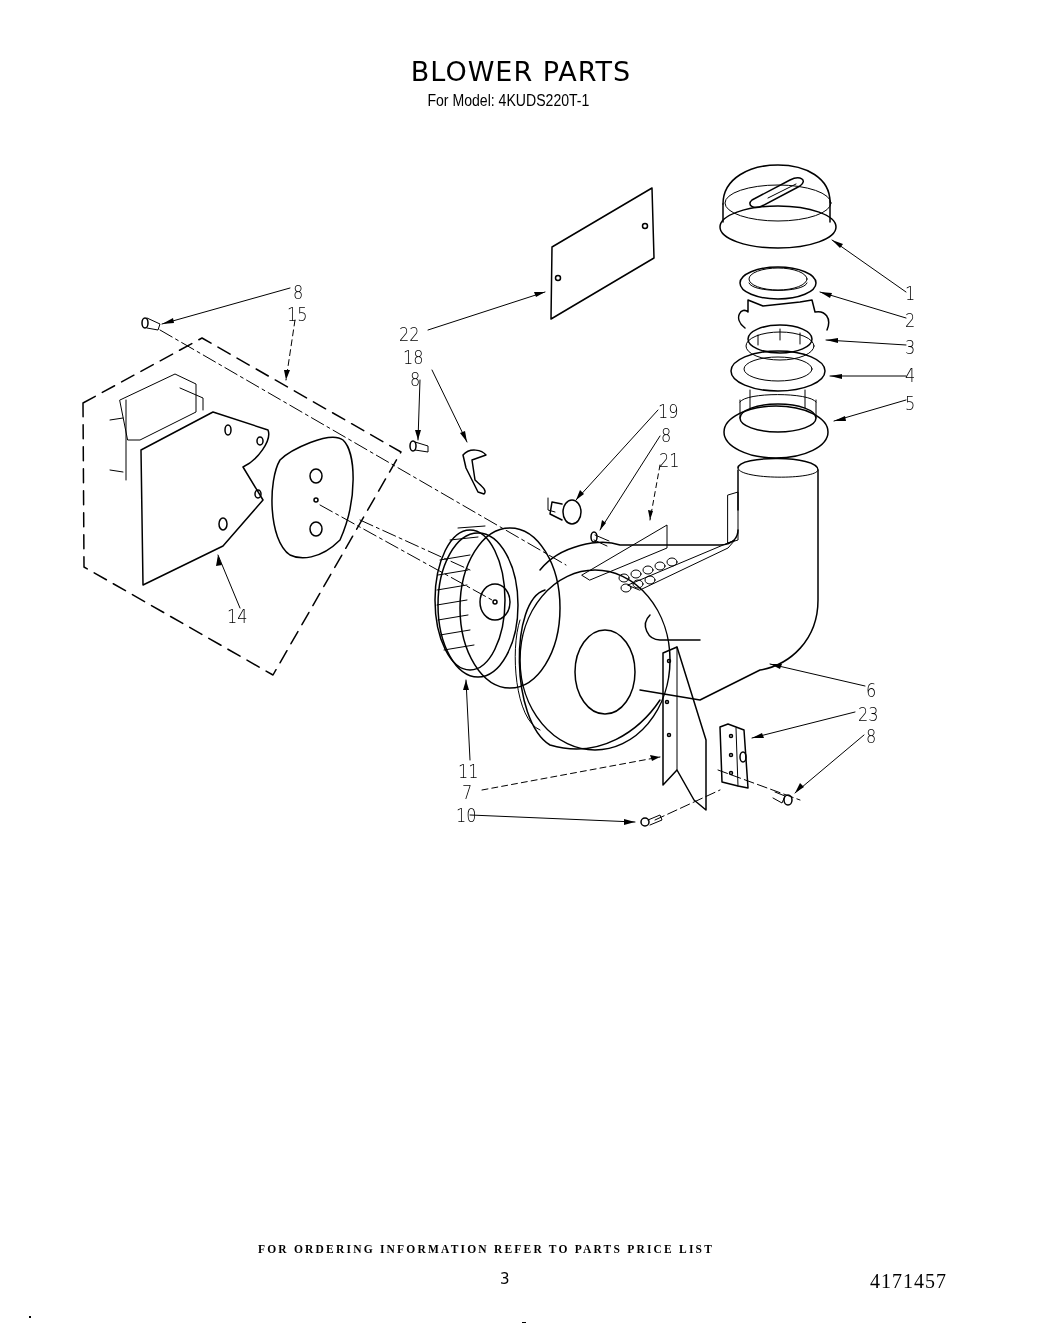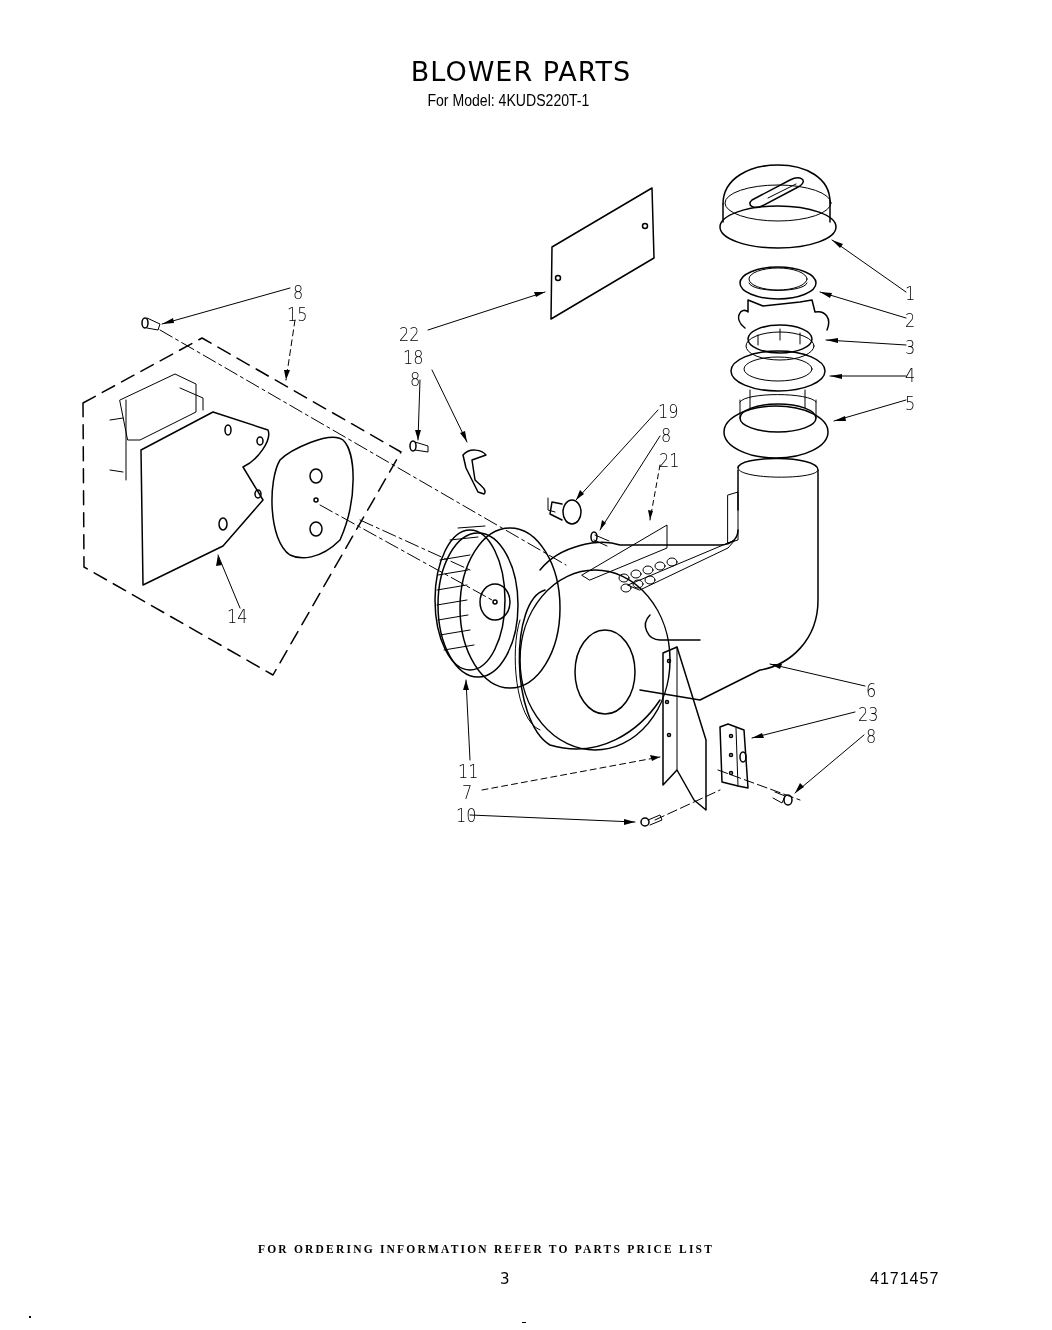--- a/index.html
+++ b/index.html
@@ -5,21 +5,21 @@
   html,body{margin:0;padding:0;background:#fff;}
   body{width:1052px;height:1330px;position:relative;overflow:hidden;font-family:"Liberation Sans",sans-serif;color:#000;}
   .title{position:absolute;left:0;width:1052px;top:56px;text-align:center;font-family:"DejaVu Sans",sans-serif;font-size:27px;letter-spacing:1px;font-weight:normal;padding-left:0;}
   .title span{display:inline-block;margin-left:-10px;}
   .subtitle{position:absolute;left:0;width:1052px;top:92px;text-align:center;font-family:"Liberation Sans",sans-serif;font-size:16px;transform:scaleX(0.88);}
   .subtitle span{display:inline-block;margin-left:-40px;}
   svg.diagram{position:absolute;left:0;top:0;}
   .lbl{position:absolute;font-family:"DejaVu Sans",sans-serif;font-size:19px;font-weight:200;line-height:1;transform:scaleX(0.85);transform-origin:left top;}
   .footer{position:absolute;top:1243px;left:258px;font-family:Liberation Serif, serif;font-size:11.5px;font-weight:bold;letter-spacing:2.2px;}
   .page{position:absolute;top:1270px;left:500px;font-size:15px;font-family:"DejaVu Sans",sans-serif;}
-  .docnum{position:absolute;top:1270px;left:870px;font-size:16px;font-family:Liberation Sans, sans-serif;letter-spacing:1px;}
+  .docnum{position:absolute;top:1270px;left:870px;font-size:20px;font-family:Liberation Serif, serif;letter-spacing:1px;}
   .dot{position:absolute;width:2px;height:2px;background:#000;}
 </style>
 </head>
 <body>
 
 <div class="title"><span>BLOWER PARTS</span></div>
 <div class="subtitle"><span>For Model: 4KUDS220T-1</span></div>
 
 <svg class="diagram" width="1052" height="1330" viewBox="0 0 1052 1330" fill="none" stroke="#000" stroke-width="1.5" stroke-linecap="round" stroke-linejoin="round">
 

